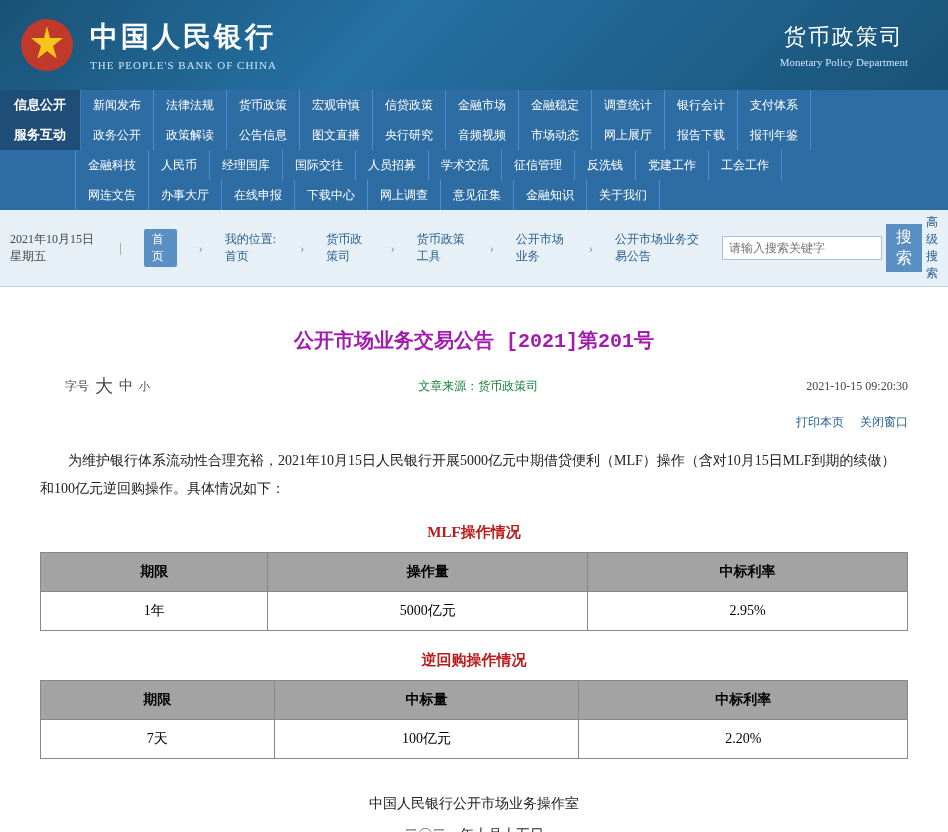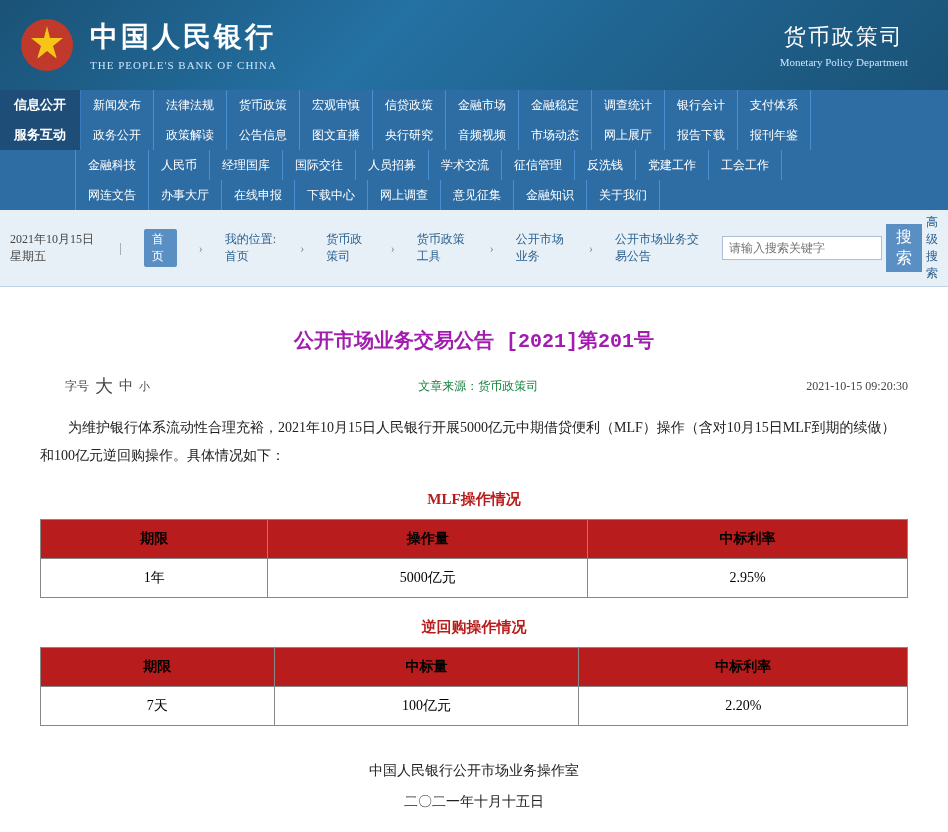--- a/index.html
+++ b/index.html
@@ -210,21 +210,21 @@
       border-collapse: collapse;
       margin-bottom: 20px;
     }
     .data-table th, .data-table td {
       border: 1px solid #888;
       padding: 10px 20px;
       text-align: center;
       font-size: 14px;
     }
     .data-table th {
-      background: #b91c1c;
+      background: #a3a3a3;
       font-weight: bold;
     }
     .data-table td {
       background: #fff;
     }
 
     .article-footer {
       text-align: center;
       font-size: 14px;
       color: #222;
@@ -350,20 +350,24 @@
       <span class="fz-da">大</span>
       <span class="fz-zhong">中</span>
       <span class="fz-xiao">小</span>
     </div>
     <div class="article-source">
       <span>文章来源：</span><span>货币政策司</span>
     </div>
     <div class="article-date">2021-10-15  09:20:30</div>
   </div>
 
+  <div class="print-bar">
+    <a>打印本页</a>
+    <a>关闭窗口</a>
+  </div>
 
   <p class="article-body">为维护银行体系流动性合理充裕，2021年10月15日人民银行开展5000亿元中期借贷便利（MLF）操作（含对10月15日MLF到期的续做）和100亿元逆回购操作。具体情况如下：</p>
 
   <div class="table-section">
     <div class="table-title">MLF操作情况</div>
     <table class="data-table">
       <thead>
         <tr>
           <th>期限</th>
           <th>操作量</th>

